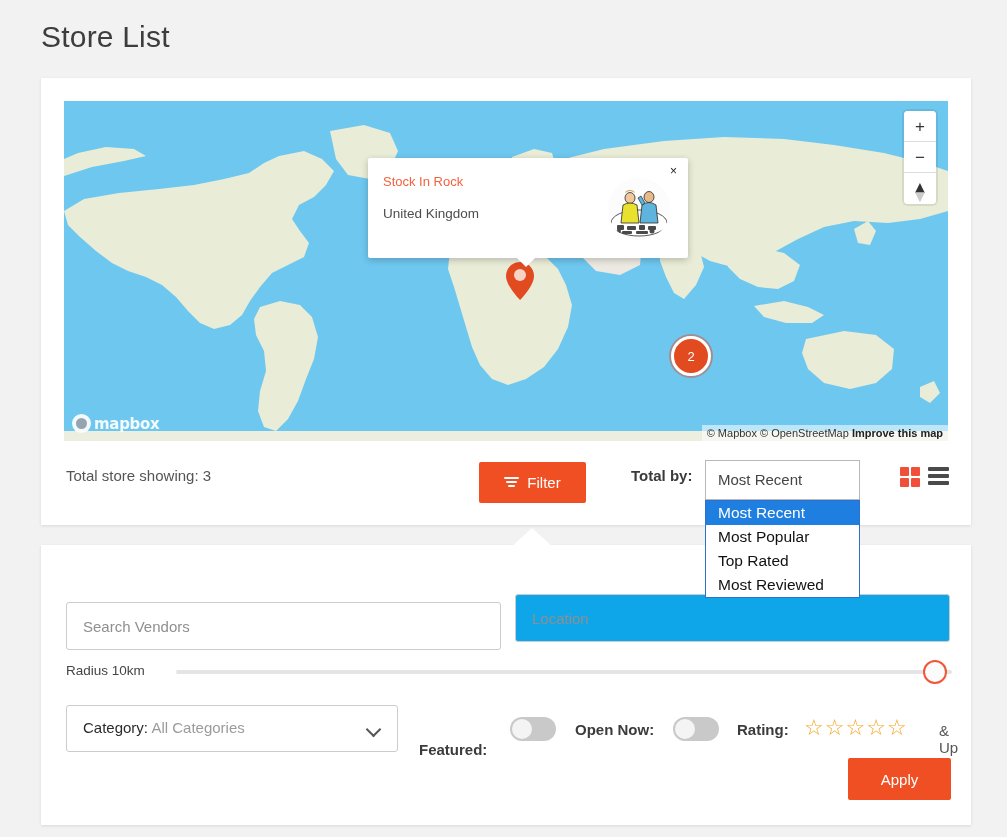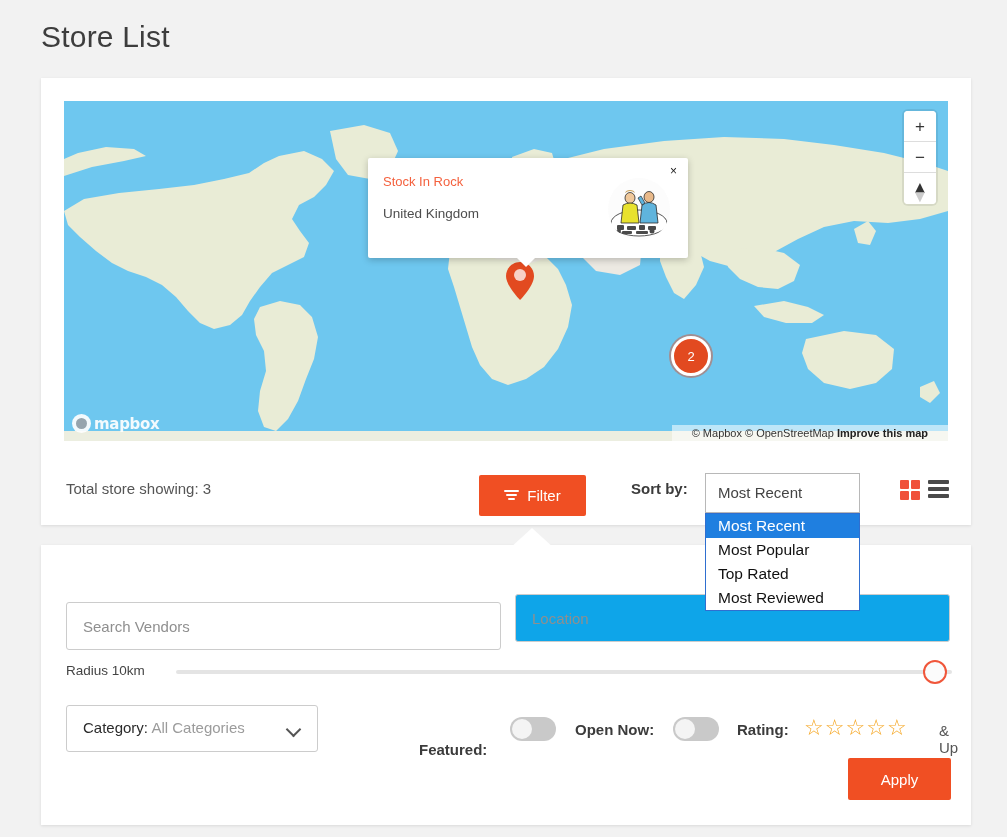--- a/index.html
+++ b/index.html
@@ -127,28 +127,28 @@
   }
   .mb-logo .mb-text {
     color: #fff; font-size: 15px; font-weight: 700; letter-spacing: -.3px;
     font-family: "DejaVu Sans", sans-serif;
   }
 
   .attrib {
     position: absolute; right: 0; bottom: 0;
     background: rgba(255,255,255,.55);
     font-size: 11px; color: #333;
-    padding: 2px 20px;
+    padding: 2px 5px;
     white-space: nowrap;
   }
   .attrib b { font-weight: 700; color: #222; }
 
   
   .toolbar {
-    position: absolute; left: 0; top: 381px;
+    position: absolute; left: 0; top: 368px;
     width: 803px; height: 62px;
   }
   .total-text {
     position: absolute; left: 25px; top: 21px;
     font-size: 15px; color: #555;
   }
   .filter-btn {
     position: absolute; left: 438px; top: 16px;
     width: 107px; height: 41px;
     background: #f04f23; color: #fff;
@@ -243,21 +243,21 @@
   }
   .slider-handle {
     position: absolute; left: 882px; top: 115px;
     width: 24px; height: 24px; border-radius: 50%;
     background: #fbfbfb; border: 2px solid #f0563a;
     cursor: pointer;
   }
 
   .cat-select {
     position: absolute; left: 25px; top: 160px;
-    width: 252px; height: 47px;
+    width: 332px; height: 47px;
     border: 1px solid #ccc; border-radius: 3px;
     background: #fff; cursor: pointer;
   }
   .cat-select .lbl {
     position: absolute; left: 16px; top: 13px;
     font-size: 15px; color: #2b2b2b;
   }
   .cat-select .val { color: #9b9b9b; }
   .chev {
     position: absolute; right: 18px; top: 18px;
@@ -421,21 +421,21 @@
 
       <button class="filter-btn">
         <span class="filter-icon">
             <span></span>
             <span></span>
             <span></span>
           </span>
         <span>Filter</span>
       </button>
 
-      <div class="sortby-label">Sort by:</div>
+      <div class="sortby-label">Total by:</div>
 
       <div class="select-box">Most Recent</div>
 
       <div class="select-list">
         <div class="opt sel">Most Recent</div>
         <div class="opt">Most Popular</div>
         <div class="opt">Top Rated</div>
         <div class="opt">Most Reviewed</div>
       </div>
 

